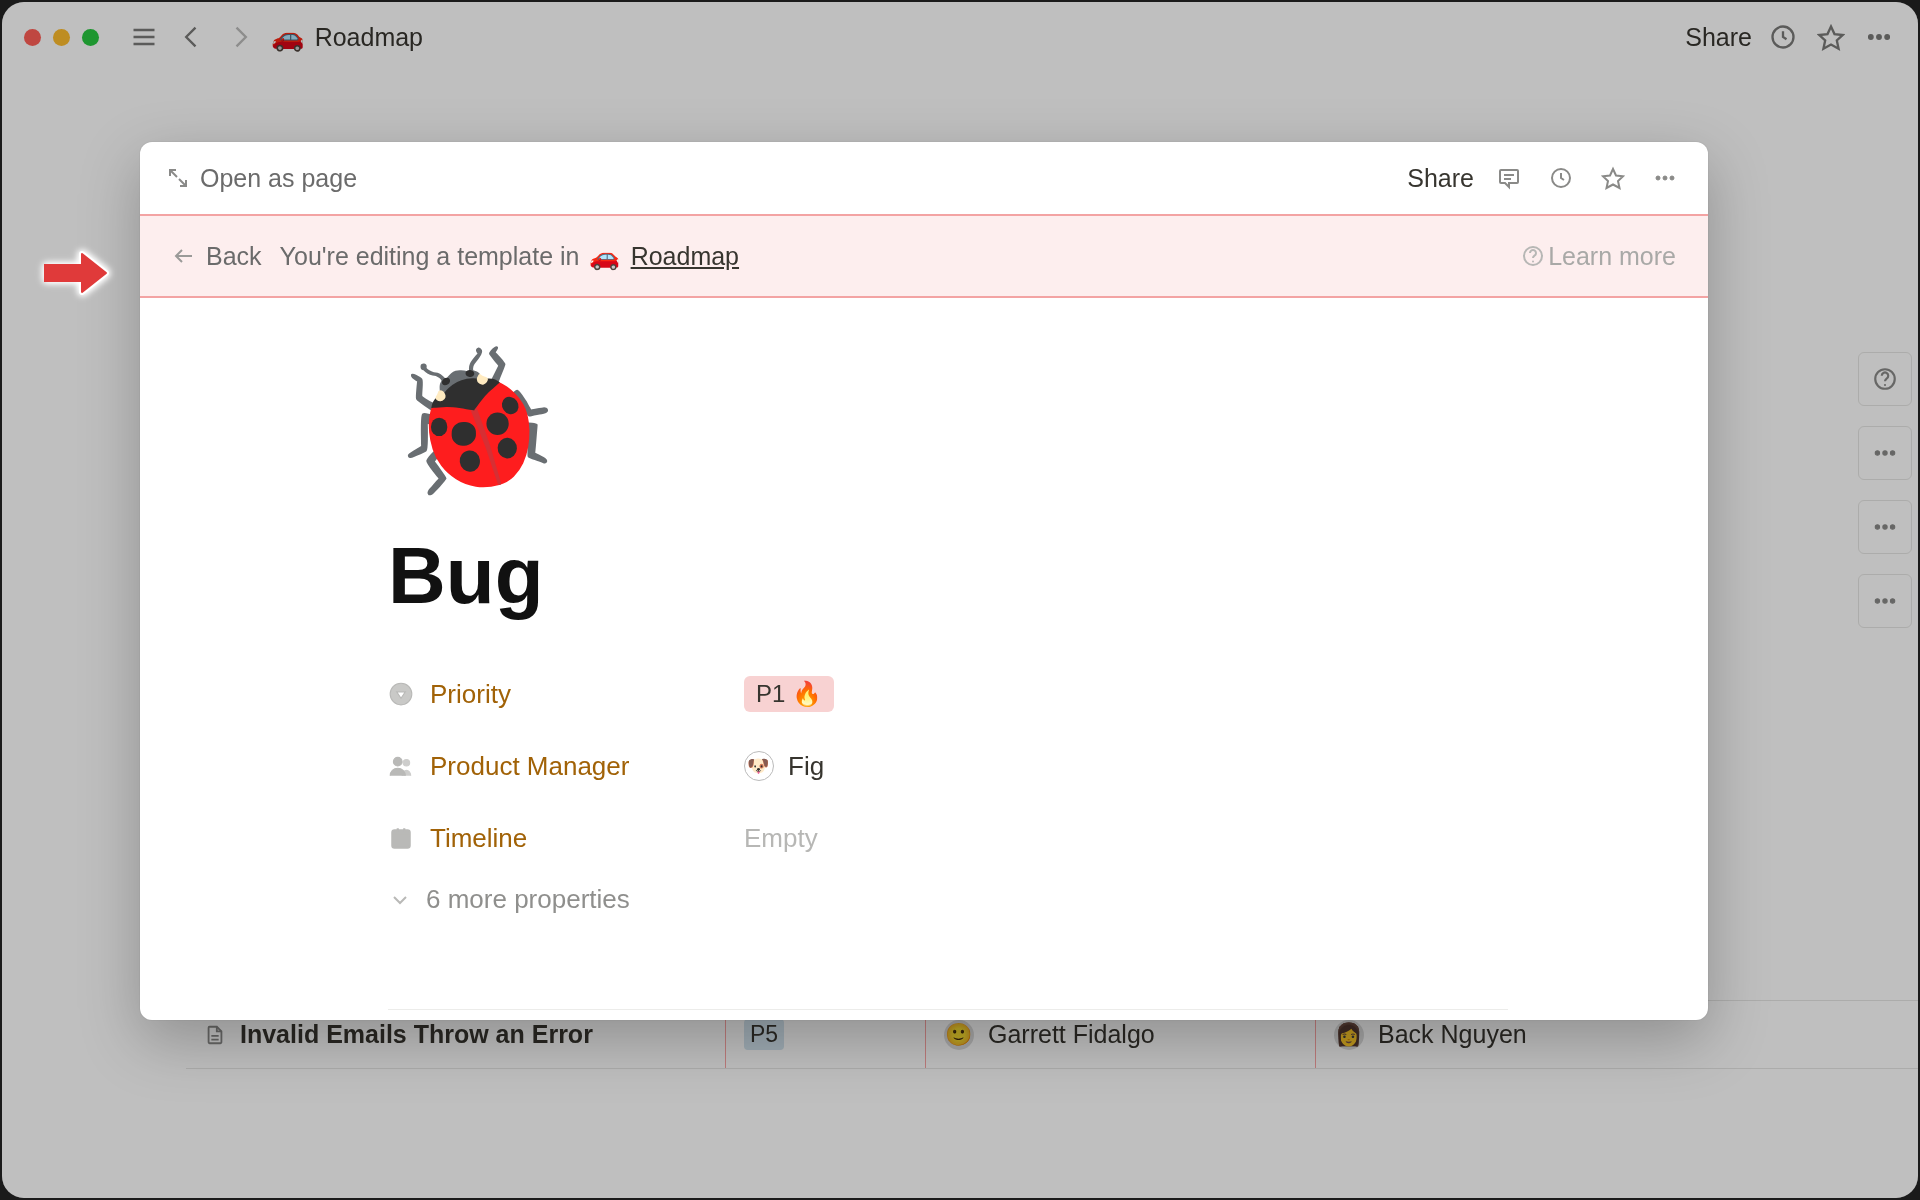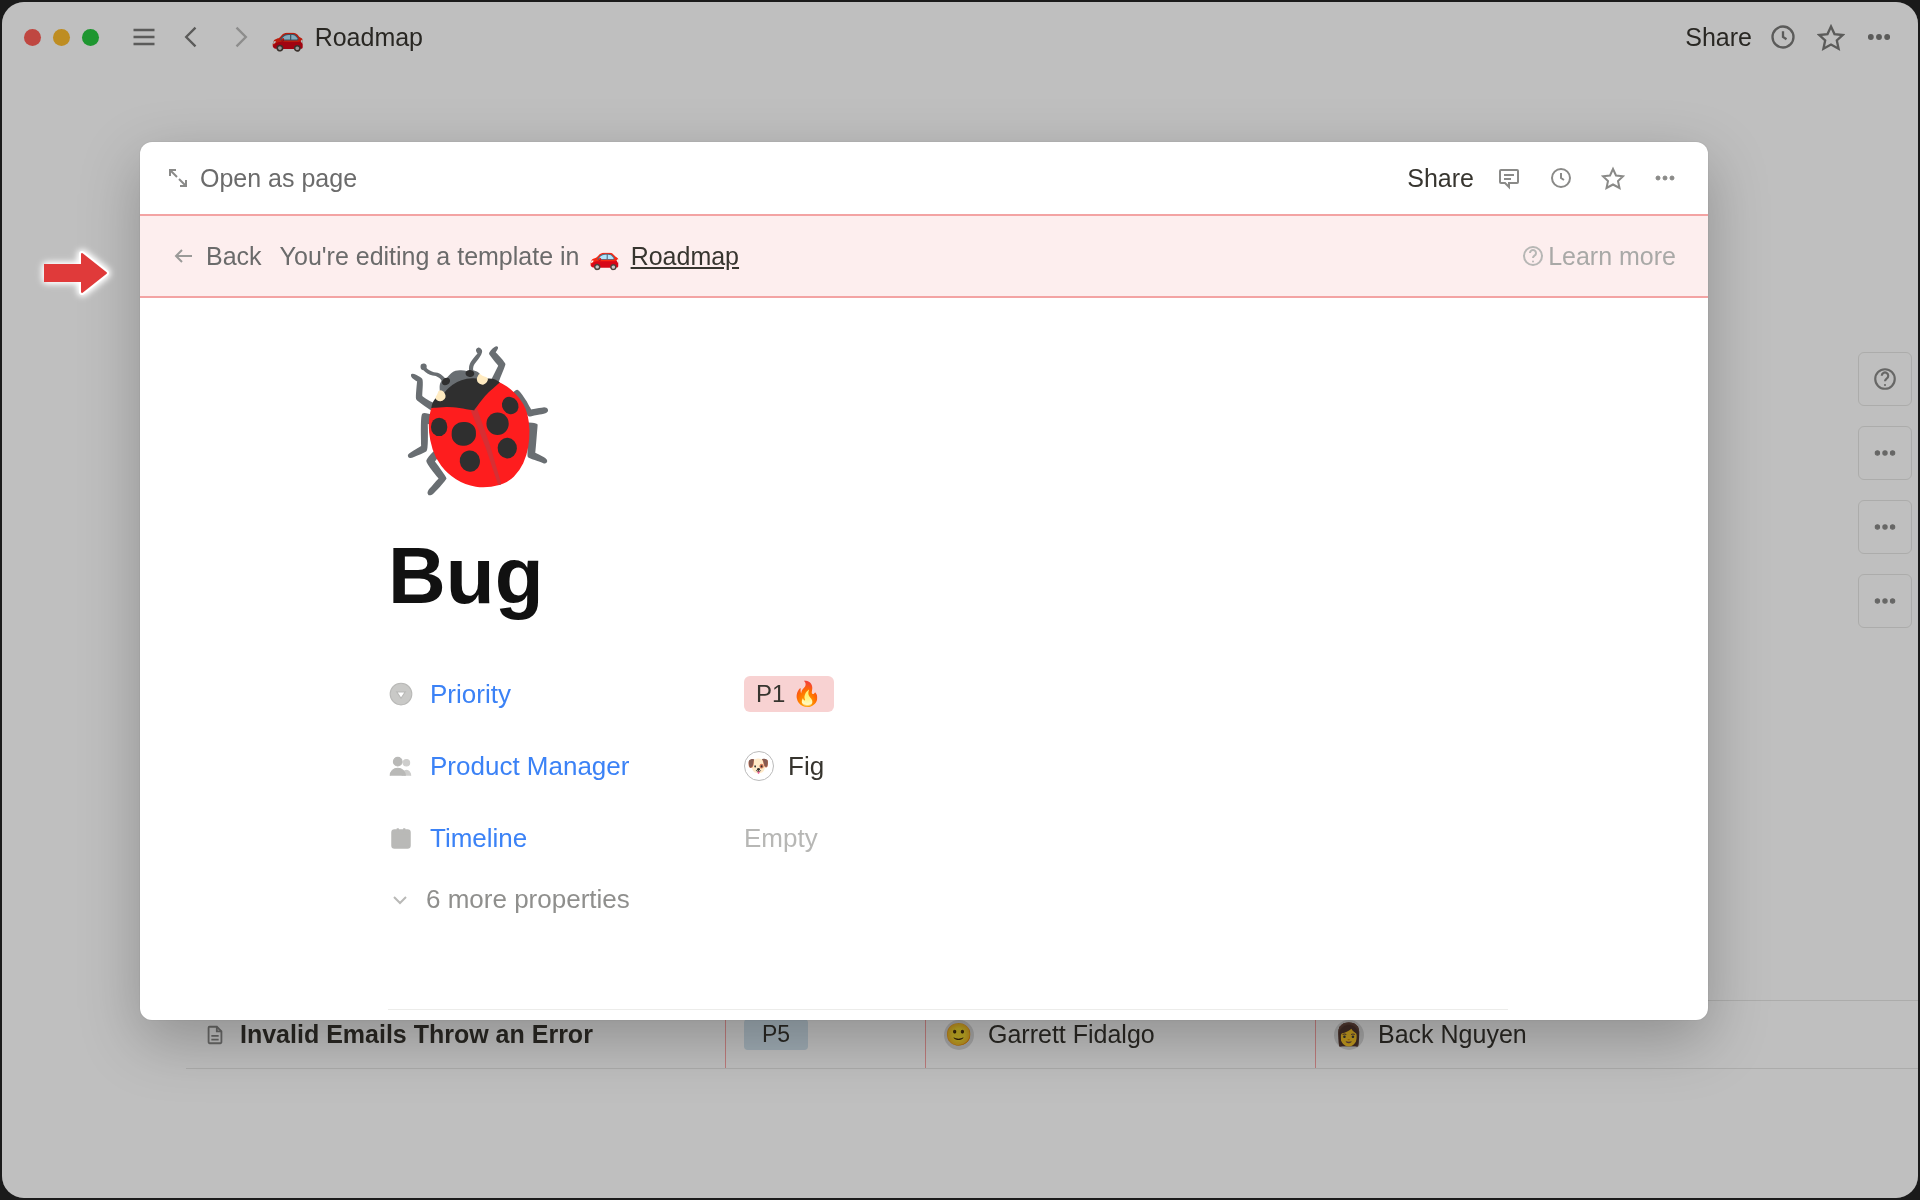--- a/index.html
+++ b/index.html
@@ -55,21 +55,21 @@
     border-top: 1px solid #e6e6e4;
   }
   .bg-row {
     height: 68px; display: flex; align-items: center;
     border-bottom: 1px solid #e6e6e4;
     font-size: 25px; color: #37352f;
   }
   .bg-cell { height:100%; display:flex; align-items:center; padding:0 18px; border-right:1px solid #fca5a5; gap:14px; }
   .c1{width:540px;} .c2{width:200px;} .c3{width:390px;} .c4{width:400px;border-right:none;}
   .filedoc-icon { width:22px; height:26px; }
-  .p-badge { background:#d3e4ef; padding:2px 18px; border-radius:4px; font-size:23px; }
+  .p-badge { background:#d3e4ef; padding:2px 6px; border-radius:4px; font-size:23px; }
   .avatar{width:30px;height:30px;border-radius:50%;background:#ddd;display:flex;align-items:center;justify-content:center;font-size:22px;}
 
   
   .bg-side-btns { position:absolute; right:6px; top:350px; display:flex; flex-direction:column; gap:20px; }
   .bg-side-btns .sqbtn { width:54px; height:54px; border:1px solid #e6e6e4; border-radius:6px; display:flex;align-items:center;justify-content:center; background:#fff; }
   .bg-side-btns svg{ width:26px;height:26px; stroke:#8a8a88; }
 
   
   .anno-arrow {
     position:absolute; left:40px; top:242px; z-index:60;
@@ -112,21 +112,21 @@
   .template-banner .center{ flex:1; display:flex; align-items:center; gap:10px; color:#6b6b6b; }
   .template-banner .center .link{ color:#37352f; text-decoration:underline; }
   .template-banner .learn{ display:flex; align-items:center; gap:3px; color:#a9a9a7; cursor:pointer;}
   .template-banner .learn svg{width:24px;height:24px;stroke:#b7b7b5;}
 
   
   .modal-content { position:absolute; left:248px; right:80px; top:210px; }
   .page-icon { font-size: 140px; line-height:1; margin-bottom: 38px; }
   .page-title { font-size: 80px; font-weight:700; color:#111; margin-bottom: 36px; }
   .prop-row { display:flex; align-items:center; height:72px; font-size:26px; }
-  .prop-label { width:320px; display:flex; align-items:center; gap:16px; color:#3b82f6; }
+  .prop-label { width:320px; display:flex; align-items:center; gap:16px; color:#a16207; }
   .prop-label svg{ width:26px;height:26px; fill:#b9b9b7; stroke:#b9b9b7; }
   .prop-value { display:flex; align-items:center; gap:14px; color:#37352f;margin-left:36px; }
   .prop-value.empty{ color:#b7b7b5;text-align:right;}
   .tag-pill{ background:#f8d2d2; padding:4px 12px; border-radius:6px; font-size:24px;}
   .more-props{ display:flex; align-items:center; gap:14px; color:#8f8f8d; cursor:pointer; font-size:26px; margin-top:10px;}
   .more-props svg{width:24px;height:24px;stroke:#b9b9b7;}
   .hr{ position:absolute; left:248px; right:200px; bottom:10px; height:1px; background:#ececea; }
 
   .fig-avatar{ width:30px;height:30px;border-radius:50%; display:flex;align-items:center;justify-content:center; border:1.5px solid #bbb; font-size:18px; }
 </style>

